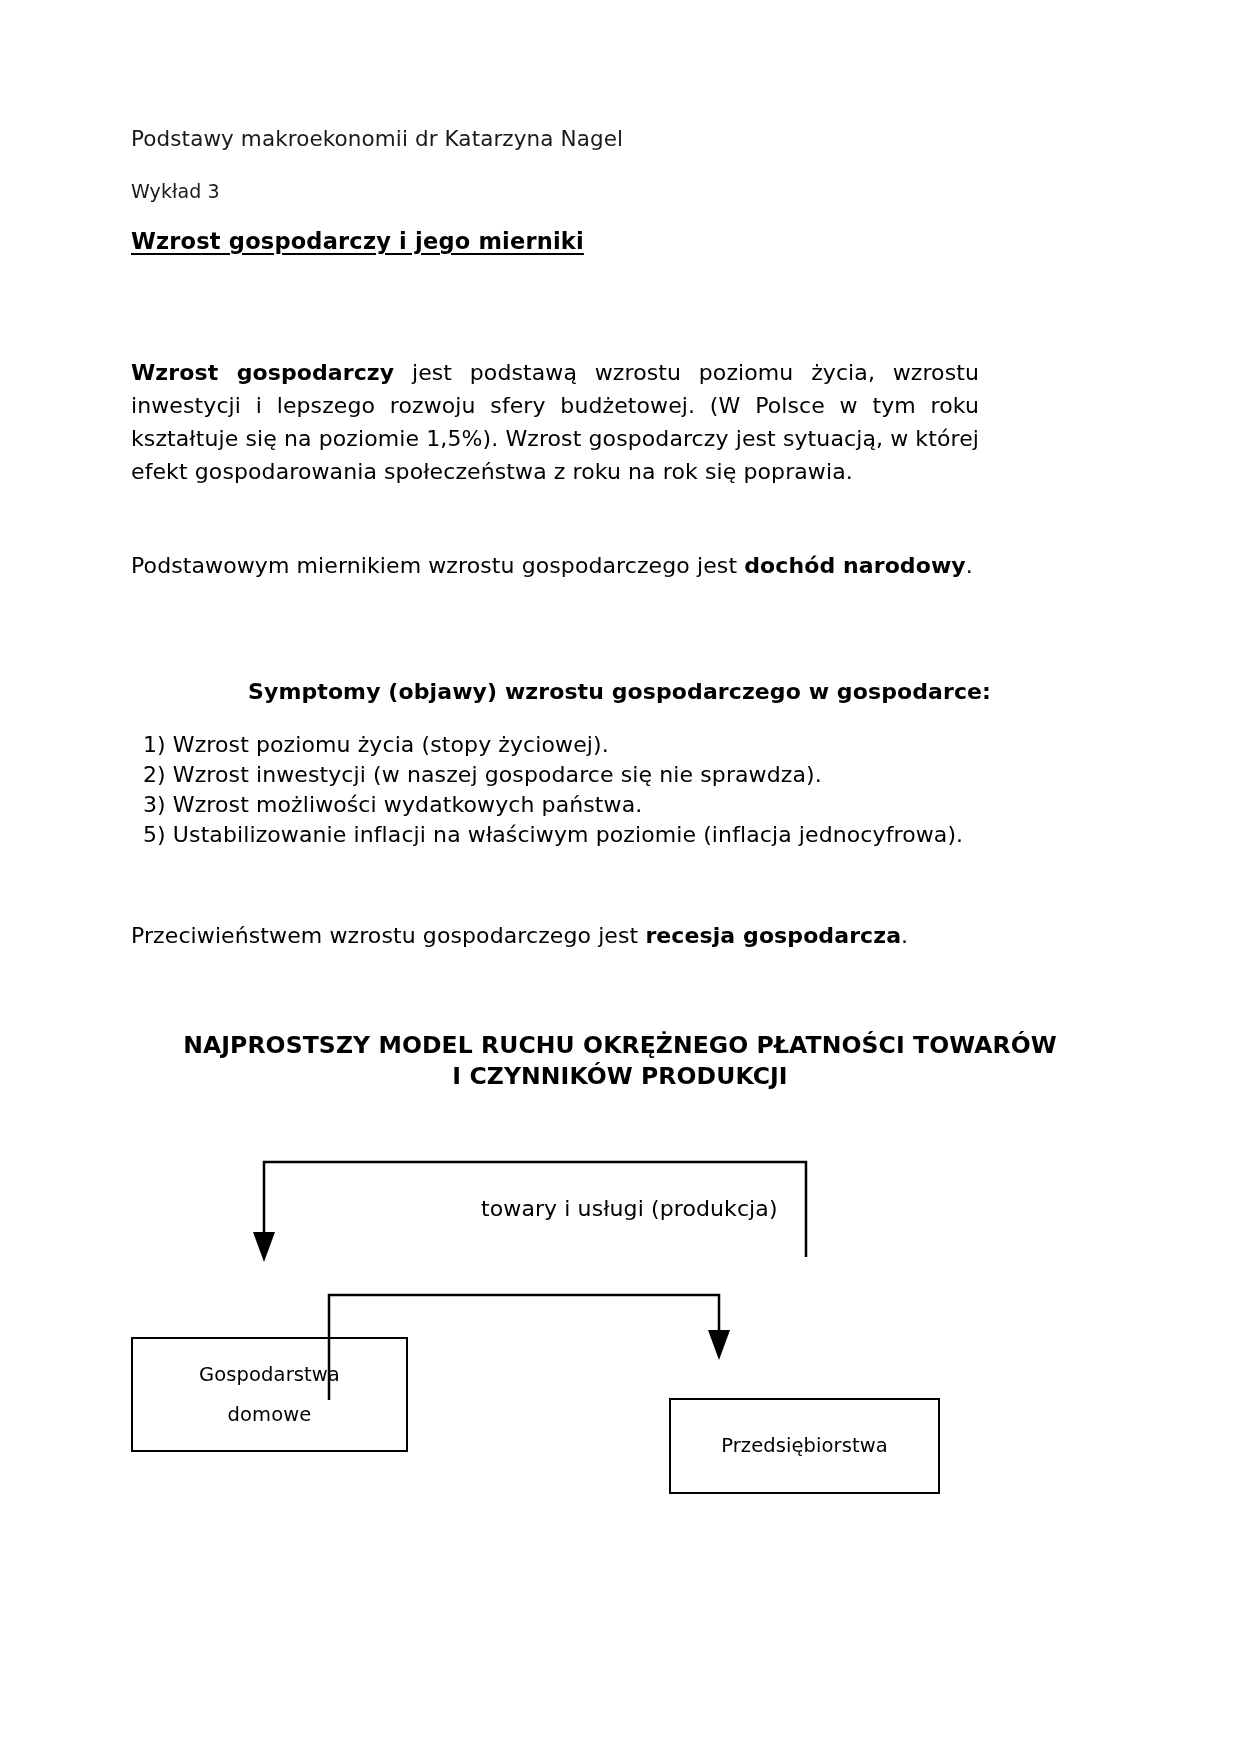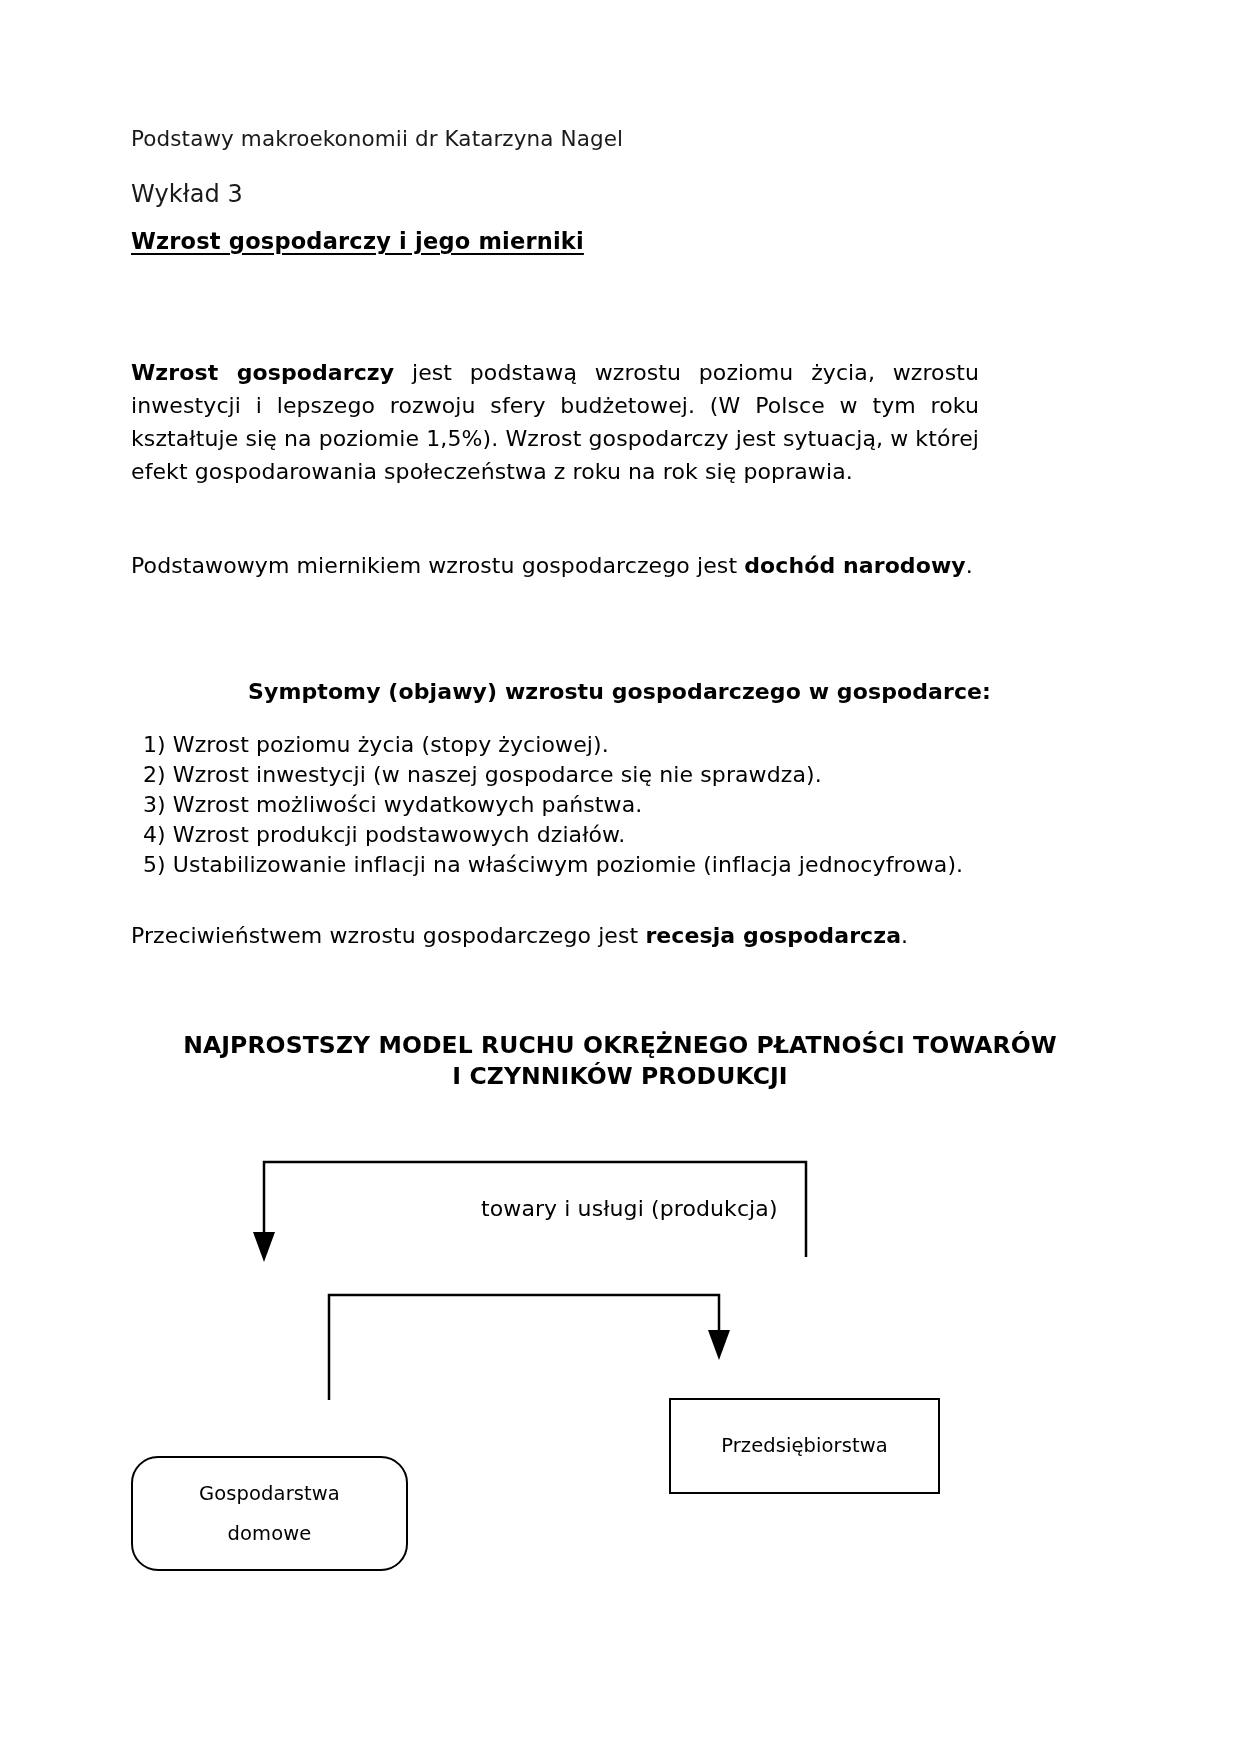--- a/index.html
+++ b/index.html
@@ -30,21 +30,21 @@
     width: 880px;
   }
   .course-line {
     font-size: 21.5px;
     line-height: 1.0;
     letter-spacing: 0.1px;
     color: #1a1a1a;
   }
   .lecture-line {
     margin-top: 32px;
-    font-size: 24px;
+    font-size: 19px;
     line-height: 1.0;
     letter-spacing: 0.1px;
     color: #1a1a1a;
   }
 
   .doc-title {
     position: absolute;
     left: 131px;
     top: 228px;
     width: 880px;
@@ -135,24 +135,23 @@
     flex-direction: column;
     align-items: center;
     justify-content: center;
     font-size: 19.5px;
     line-height: 40px;
     letter-spacing: 0.1px;
     text-align: center;
   }
   #box-households {
     left: 131px;
-    top: 1456px;
+    top: 1337px;
     width: 277px;
     height: 115px;
-    border-radius: 27px;
   }
   #box-firms {
     left: 669px;
     top: 1398px;
     width: 271px;
     height: 96px;
   }
 
   .svg-lines {
     position: absolute;
@@ -182,21 +181,20 @@
   <div class="para" id="para-measure">
     <span>Podstawowym miernikiem wzrostu gospodarczego jest </span><b>dochód narodowy</b><span>.</span>
   </div>
 
   <div class="section-heading" id="heading-symptoms">Symptomy (objawy) wzrostu gospodarczego w gospodarce:</div>
 
   <div class="symptom-list">
     <div class="li">1) Wzrost poziomu życia (stopy życiowej).</div>
     <div class="li">2) Wzrost inwestycji (w naszej gospodarce się nie sprawdza).</div>
     <div class="li">3) Wzrost możliwości wydatkowych państwa.</div>
-    <div class="li">4) Wzrost produkcji podstawowych działów.</div>
     <div class="li">5) Ustabilizowanie inflacji na właściwym poziomie (inflacja jednocyfrowa).</div>
   </div>
 
   <div class="para" id="para-recession">
     <span>Przeciwieństwem wzrostu gospodarczego jest </span><b>recesja gospodarcza</b><span>.</span>
   </div>
 
   <div class="diagram">
     <div class="diagram-title">
       <span>NAJPROSTSZY MODEL RUCHU OKRĘŻNEGO PŁATNOŚCI TOWARÓW</span>

